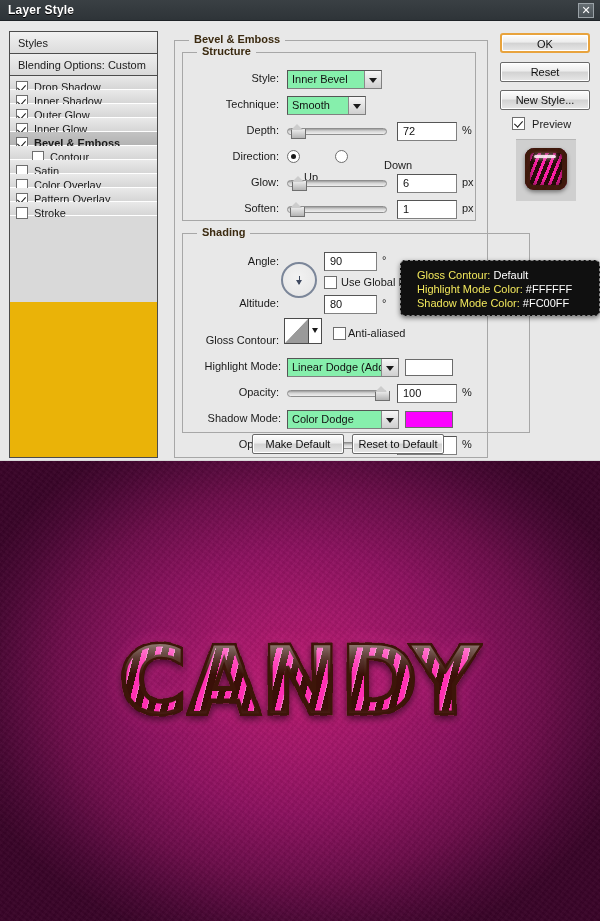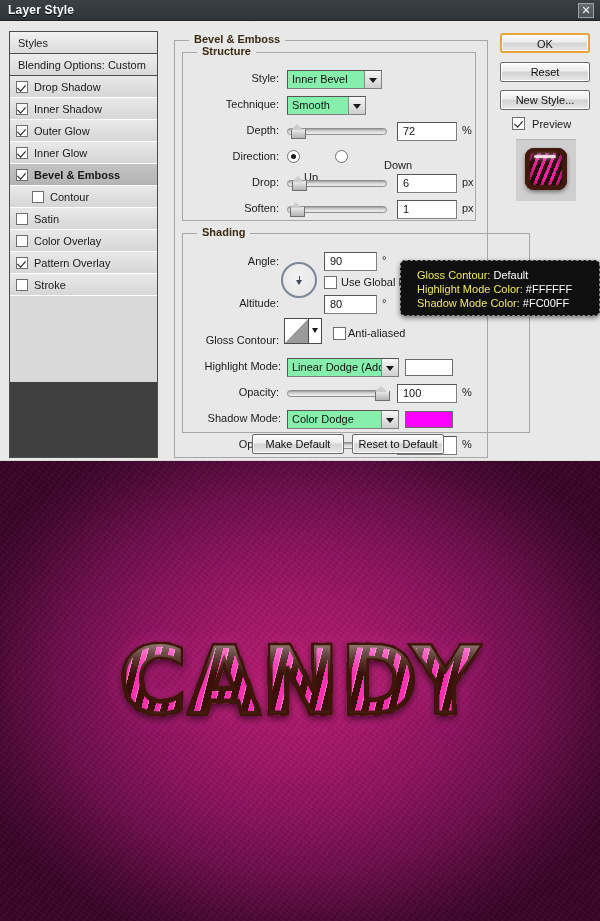--- a/index.html
+++ b/index.html
@@ -35,37 +35,37 @@
     background: linear-gradient(to bottom,#666e73,#4a5257);
     border: 1px solid #9aa2a7;
     color: #ffffff; font-size: 11px; line-height: 13px;
     text-align: center; cursor: pointer;
   }
 
   
   #styles-panel {
     position: absolute; left: 9px; top: 31px;
     width: 149px; height: 427px;
-    background: #404040;
+    background: #eab308;
     border: 1px solid #4c4c4c;
   }
   .sp-head {
     height: 22px; line-height: 22px;
     padding-left: 8px; font-size: 11px; color: #1a1a1a;
     background: linear-gradient(to bottom,#f1f1f1,#dcdcdc);
     border-bottom: 1px solid #4c4c4c;
   }
   .sp-sub {
     height: 22px; line-height: 22px;
     padding-left: 8px; font-size: 11px; color: #1a1a1a;
     background: linear-gradient(to bottom,#eeeeee,#d9d9d9);
     border-bottom: 1px solid #4c4c4c;
   }
   .sp-item {
-    position: relative; height: 22px; line-height: 22px;
+    position: relative; height: 14px; line-height: 22px;
     padding-left: 6px; font-size: 11px; color: #1a1a1a;
     background: linear-gradient(to bottom,#e9e9e9,#d6d6d6);
     border-bottom: 1px solid #ffffff;
     cursor: pointer;
     white-space: nowrap;
   }
   .sp-item.sel {
     background: linear-gradient(to bottom,#c3c3c3,#b3b3b3);
     font-weight: bold;
   }
@@ -473,21 +473,21 @@
 
       <div class="row" style="left:0; top:95px; width:294px;">
         <div class="lbl lbl-box" style="left:0;">Direction:</div>
         <div class="radio on" style="left:104px; top:2px;"></div>
         <div class="radio-lbl" style="left:121px; top:3px;margin-top:20px;">Up</div>
         <div class="radio" style="left:152px; top:2px;"></div>
         <div class="radio-lbl" style="left:169px; top:11px;padding-left:32px;">Down</div>
       </div>
 
       <div class="row" style="left:0; top:121px; width:294px;">
-        <div class="lbl lbl-box" style="left:0;">Drop:</div>
+        <div class="lbl lbl-box" style="left:0;">Glow:</div>
         <div class="slider" style="left:104px; top:1px; width:100px;">
           <div class="strack"></div>
           <div class="sthumb" style="left:5px;"></div>
         </div>
         <div class="num" style="left:214px; top:0;">6</div>
         <div class="unit" style="left:279px;">px</div>
       </div>
 
       <div class="row" style="left:0; top:147px; width:294px;">
         <div class="lbl lbl-box" style="left:0;">Soften:</div>

